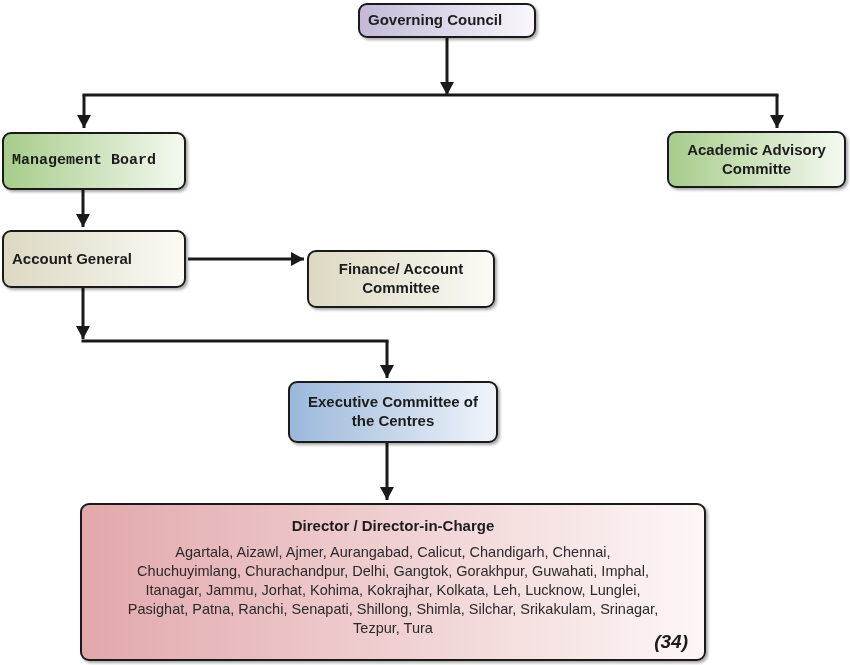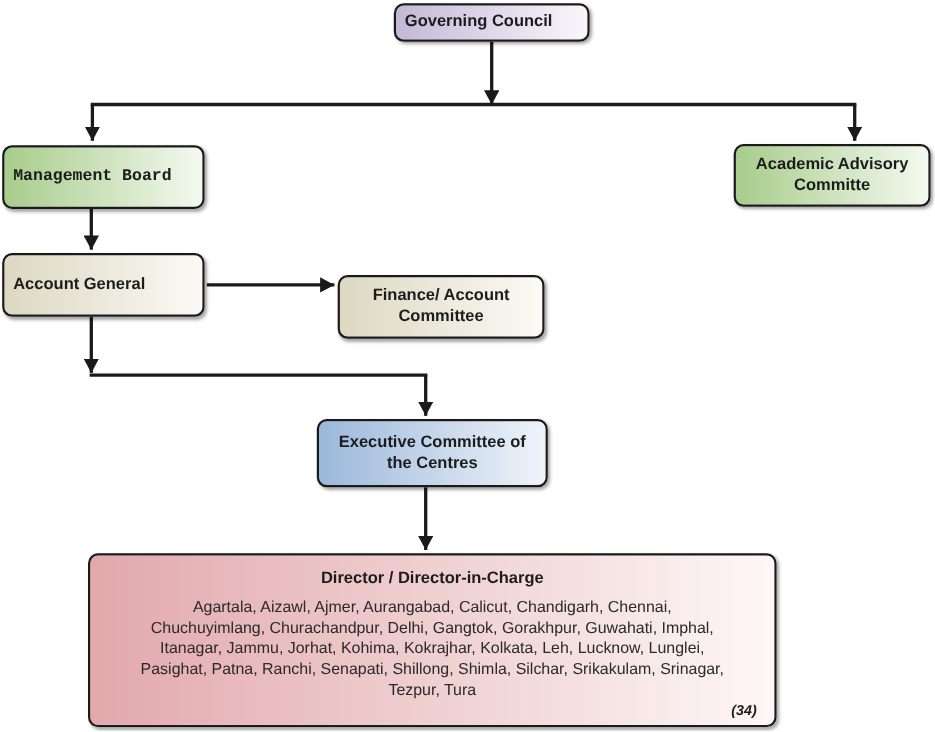--- a/index.html
+++ b/index.html
@@ -68,21 +68,21 @@
   }
   .directors-line {
     font-size: 14.5px;
     line-height: 19px;
     color: #2a2a2a;
   }
   .directors-count {
     position: absolute;
     right: 16px;
     bottom: 6px;
-    font-size: 13px;
+    font-size: 19px;
     font-weight: bold;
     font-style: italic;
     color: #1c1c1c;
     text-align: right;
   }
 </style>
 </head>
 <body>
 
 <div class="canvas">

